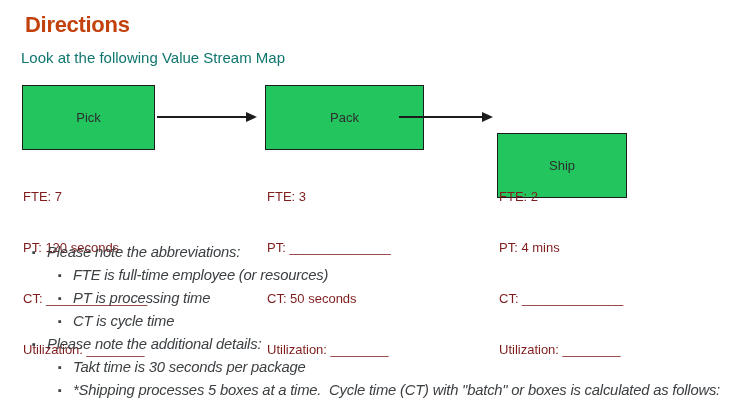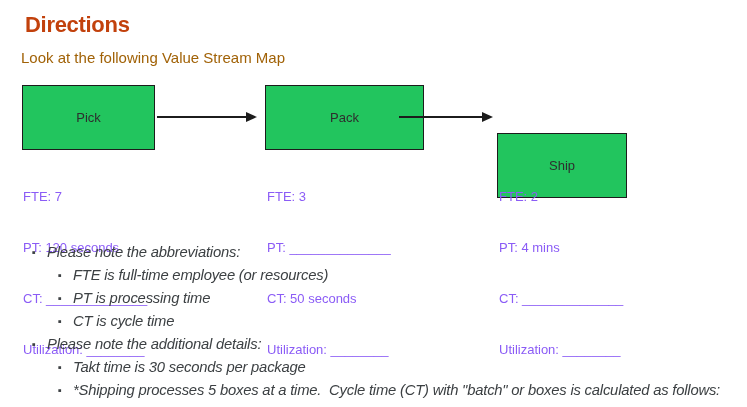--- a/index.html
+++ b/index.html
@@ -11,21 +11,21 @@
     overflow:hidden;
   }
   
   #page-title {
     position:absolute; left:21px; top:8px;
     margin:4px; font-size:22px; font-weight:bold;
     letter-spacing:-0.3px; color:#c2410c;
   }
   #page-subtitle {
     position:absolute; left:21px; top:49px;
-    font-size:15px; color:#a16207;
+    font-size:15px; color:#0f766e;
   }
   
   .vsm-box {
     position:absolute; top:85px; height:65px;
     border:1.5px solid #1c1c1c; box-sizing:border-box;
     display:flex; align-items:center; justify-content:center;
     font-size:13px; color:#2e2e2e; background:#22c55e;
   }
   #box-pick { left:22px;  width:133px; }
   #box-pack { left:265px; width:159px; }
@@ -39,21 +39,21 @@
     width:0; height:0;
     border-top:5px solid transparent;
     border-bottom:5px solid transparent;
     border-left:11px solid #1c1c1c;
   }
   #arrow-1 { left:157px; width:89px; }
   #arrow-2 { left:399px; width:83px; }
   
   .vsm-stats {
     position:absolute; top:154px;
-    font-size:13px; line-height:17px; color:#8b5cf6;
+    font-size:13px; line-height:17px; color:#7f1d1d;
     white-space:pre;
   }
   #stats-pick { left:23px; }
   #stats-pack { left:267px; }
   #stats-ship { left:499px; }
   
   #notes { position:absolute; left:0; top:241px; width:747px; }
   .note { display:flex; line-height:23px; font-size:14.8px;
           letter-spacing:-0.2px; color:#3c4043; }
   .note.l1 { padding-left:32px; }

